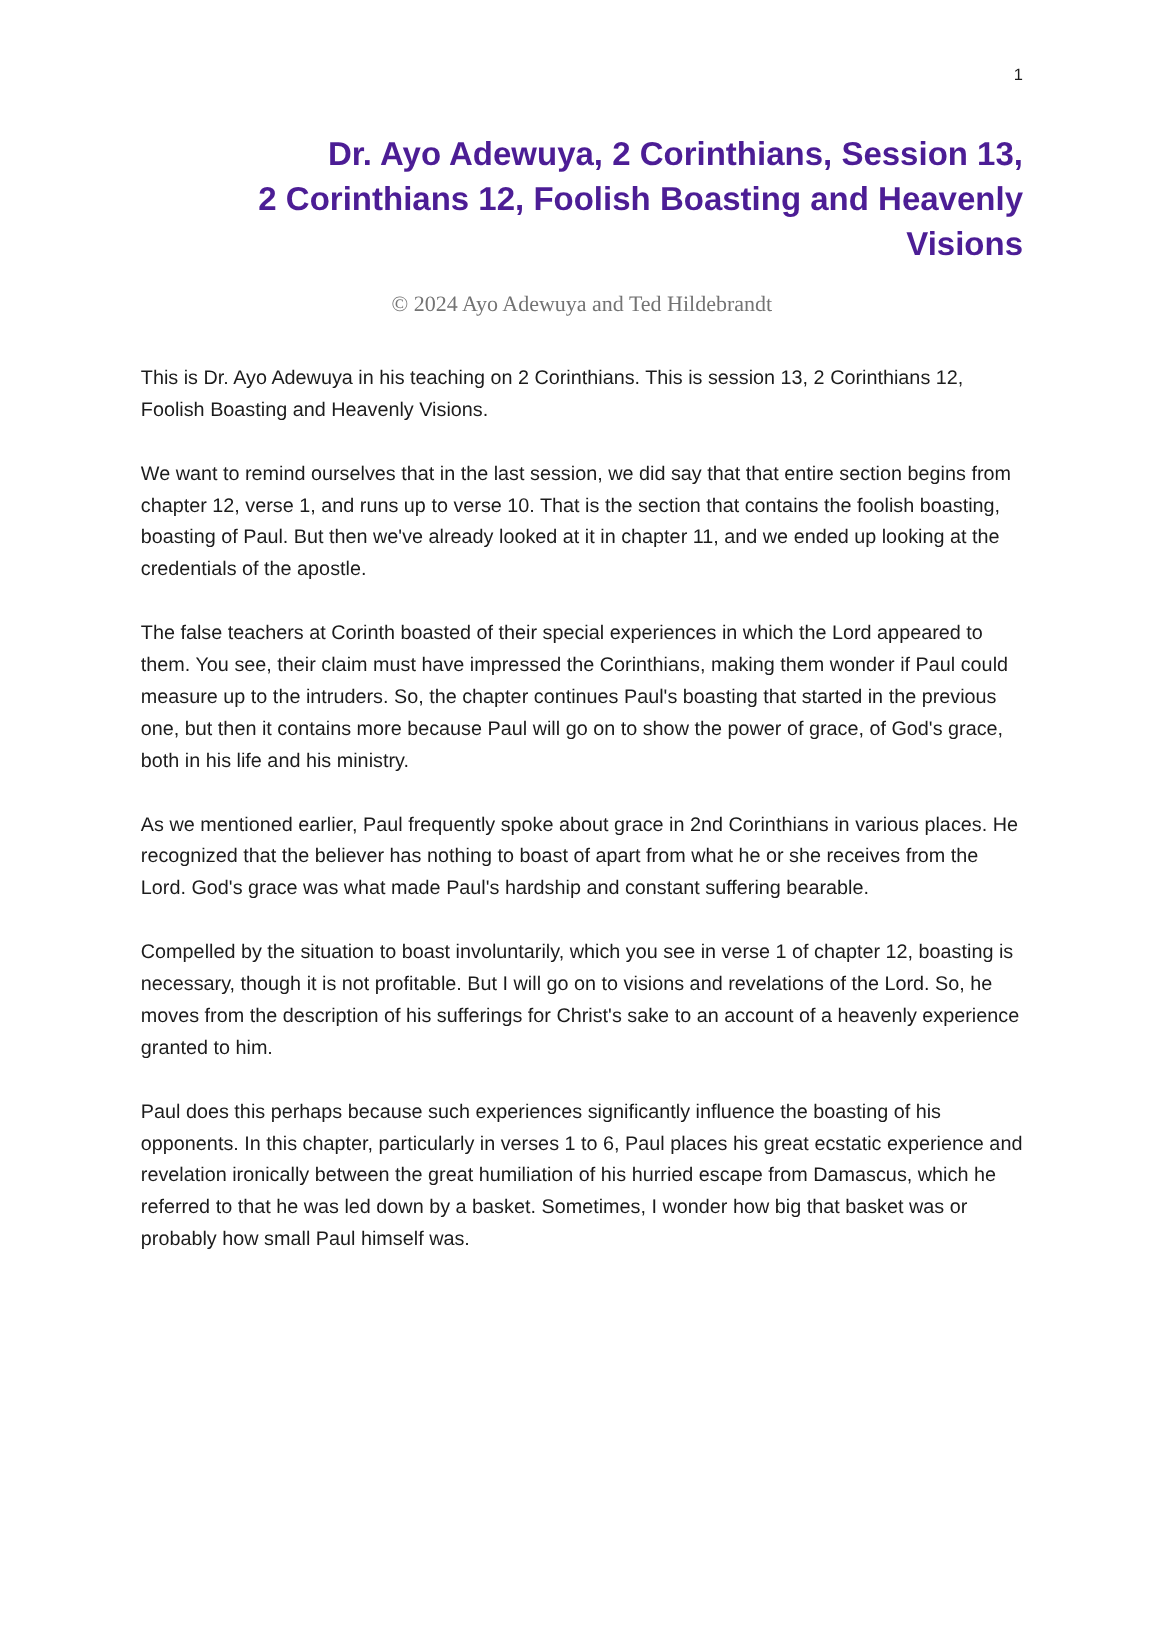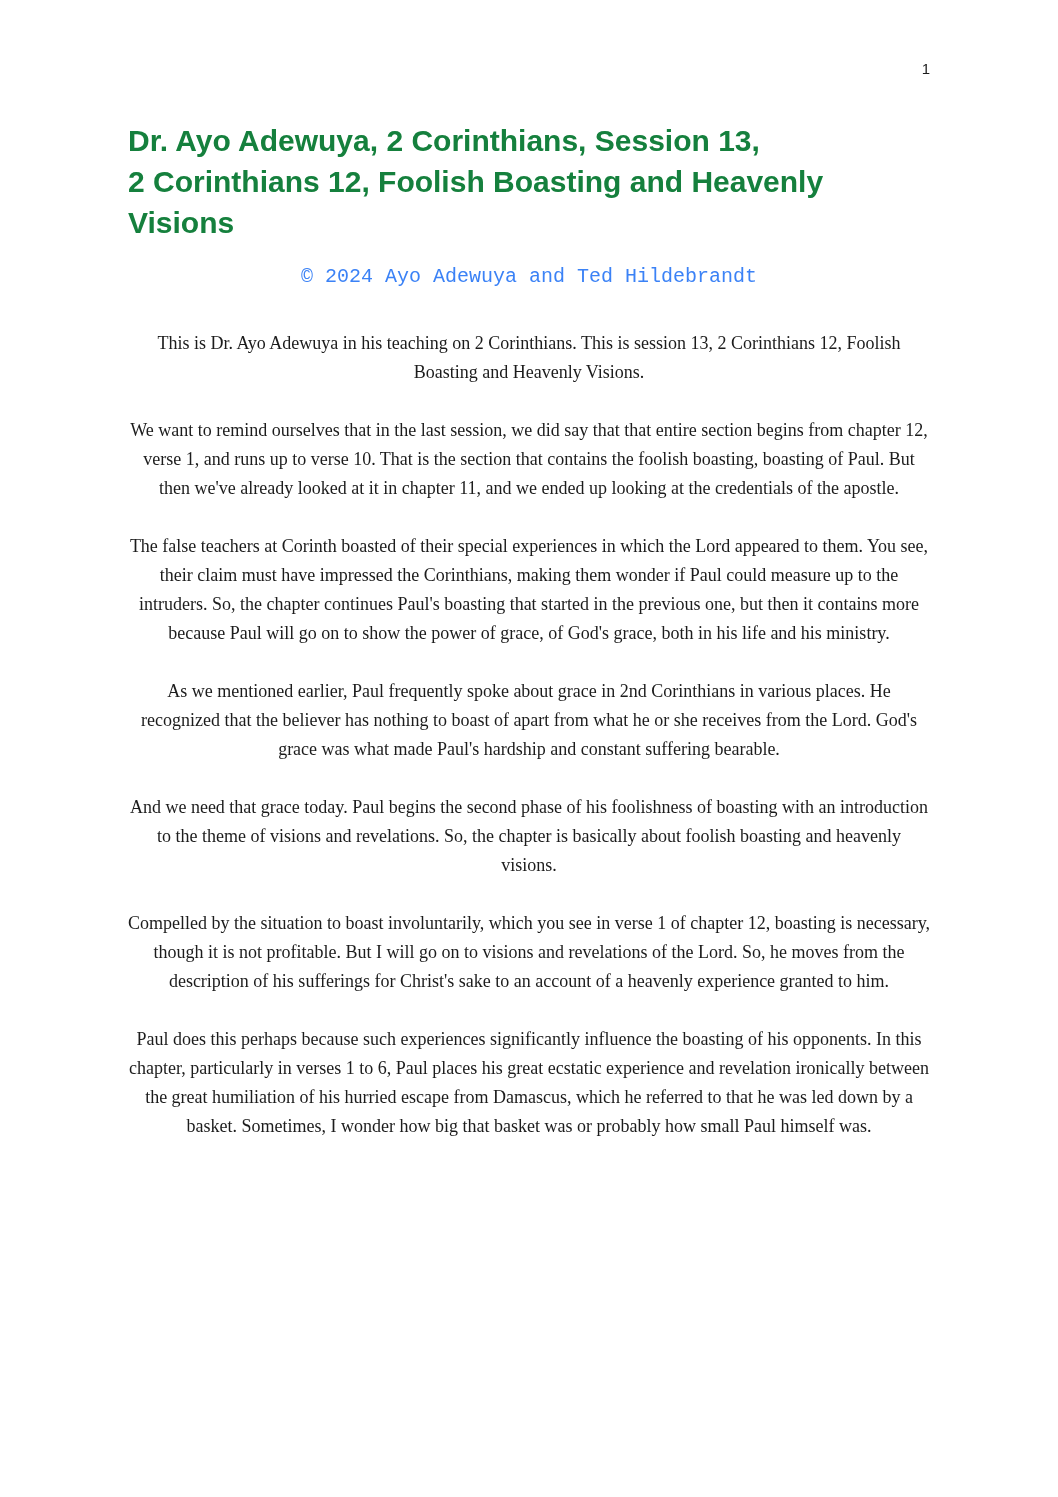--- a/index.html
+++ b/index.html
@@ -21,60 +21,58 @@
   }
   .page-number {
     position: absolute;
     top: 60px;
     right: 128px;
     font-size: 15px;
     color: #1c1c1c;
   }
   .title {
     margin-top: 62px;
-    text-align: left;
+    text-align: right;
     font-weight: bold;
     font-size: 30px;
     line-height: 41px;
     white-space: pre-line;
-    color: #15803d;
+    color: #4c1d95;
   }
   .copyright {
     margin-top: 4px;
     text-align: center;
-    font-family: Liberation Mono, monospace;
+    font-family: Liberation Serif, serif;
     font-size: 20px;
     line-height: 28px;
-    color: #3b82f6;
+    color: #737373;
   }
   .body-text {
     margin-top: 38px;
     font-size: 18px;
     line-height: 29px;
   }
   .body-text p.para {
     margin: 0 0 29px 0;
-    text-align: center;
-    font-family: Liberation Serif, serif;
+    text-align: left;
   }
 </style>
 </head>
 <body>
 
 <div class="page">
   <div class="page-number">1</div>
 
   <h1 class="title">Dr. Ayo Adewuya, 2 Corinthians, Session 13,
 2 Corinthians 12, Foolish Boasting and Heavenly
 Visions</h1>
 
   <div class="copyright">© 2024 Ayo Adewuya and Ted Hildebrandt</div>
 
   <div class="body-text">
       <p class="para">This is Dr. Ayo Adewuya in his teaching on 2 Corinthians. This is session 13, 2 Corinthians 12, Foolish Boasting and Heavenly Visions.</p>
       <p class="para">We want to remind ourselves that in the last session, we did say that that entire section begins from chapter 12, verse 1, and runs up to verse 10. That is the section that contains the foolish boasting, boasting of Paul. But then we've already looked at it in chapter 11, and we ended up looking at the credentials of the apostle.</p>
       <p class="para">The false teachers at Corinth boasted of their special experiences in which the Lord appeared to them. You see, their claim must have impressed the Corinthians, making them wonder if Paul could measure up to the intruders. So, the chapter continues Paul's boasting that started in the previous one, but then it contains more because Paul will go on to show the power of grace, of God's grace, both in his life and his ministry.</p>
       <p class="para">As we mentioned earlier, Paul frequently spoke about grace in 2nd Corinthians in various places. He recognized that the believer has nothing to boast of apart from what he or she receives from the Lord. God's grace was what made Paul's hardship and constant suffering bearable.</p>
-      <p class="para">And we need that grace today. Paul begins the second phase of his foolishness of boasting with an introduction to the theme of visions and revelations. So, the chapter is basically about foolish boasting and heavenly visions.</p>
       <p class="para">Compelled by the situation to boast involuntarily, which you see in verse 1 of chapter 12, boasting is necessary, though it is not profitable. But I will go on to visions and revelations of the Lord. So, he moves from the description of his sufferings for Christ's sake to an account of a heavenly experience granted to him.</p>
       <p class="para">Paul does this perhaps because such experiences significantly influence the boasting of his opponents. In this chapter, particularly in verses 1 to 6, Paul places his great ecstatic experience and revelation ironically between the great humiliation of his hurried escape from Damascus, which he referred to that he was led down by a basket. Sometimes, I wonder how big that basket was or probably how small Paul himself was.</p>
     </div>
 </div>
 
 </body></html>

